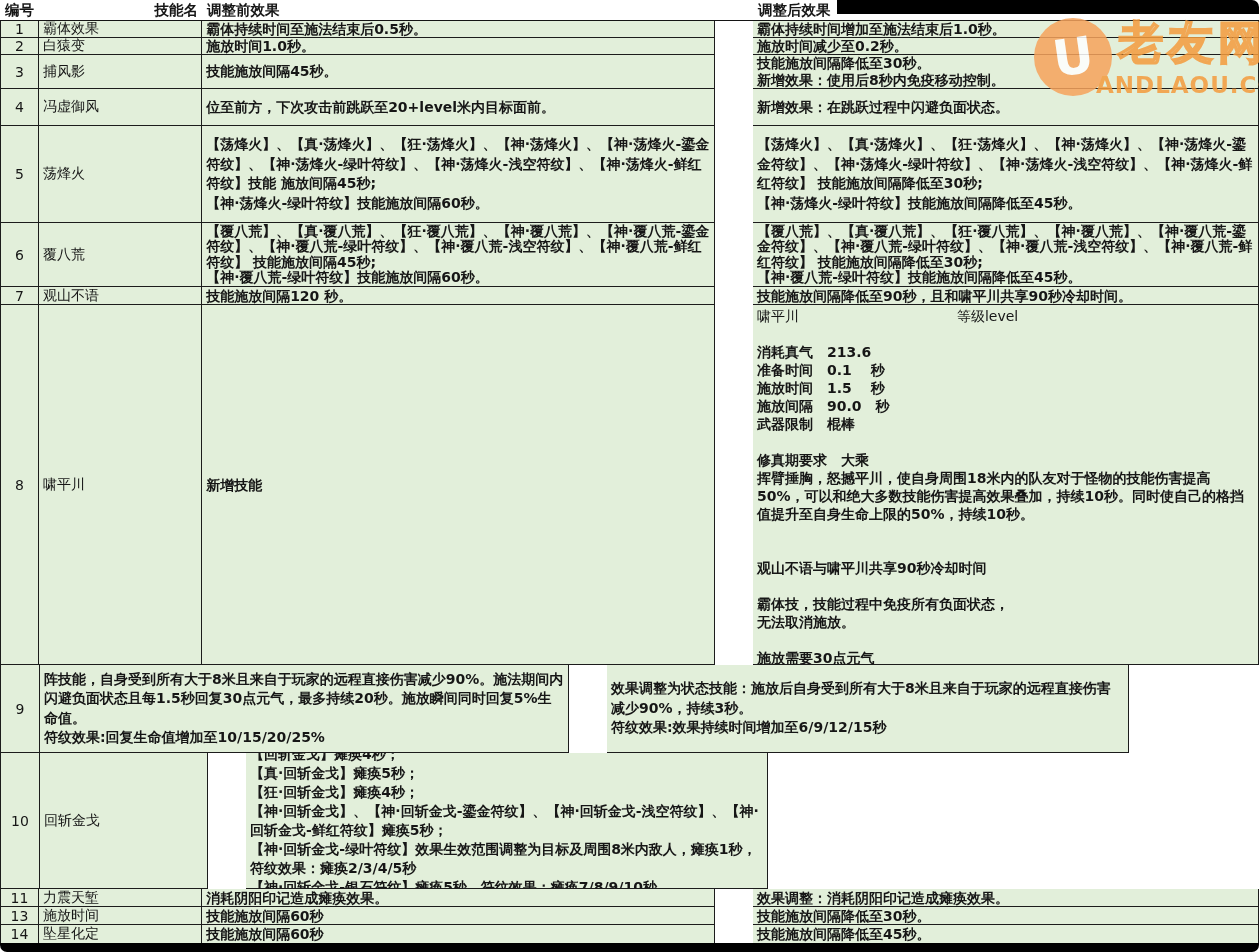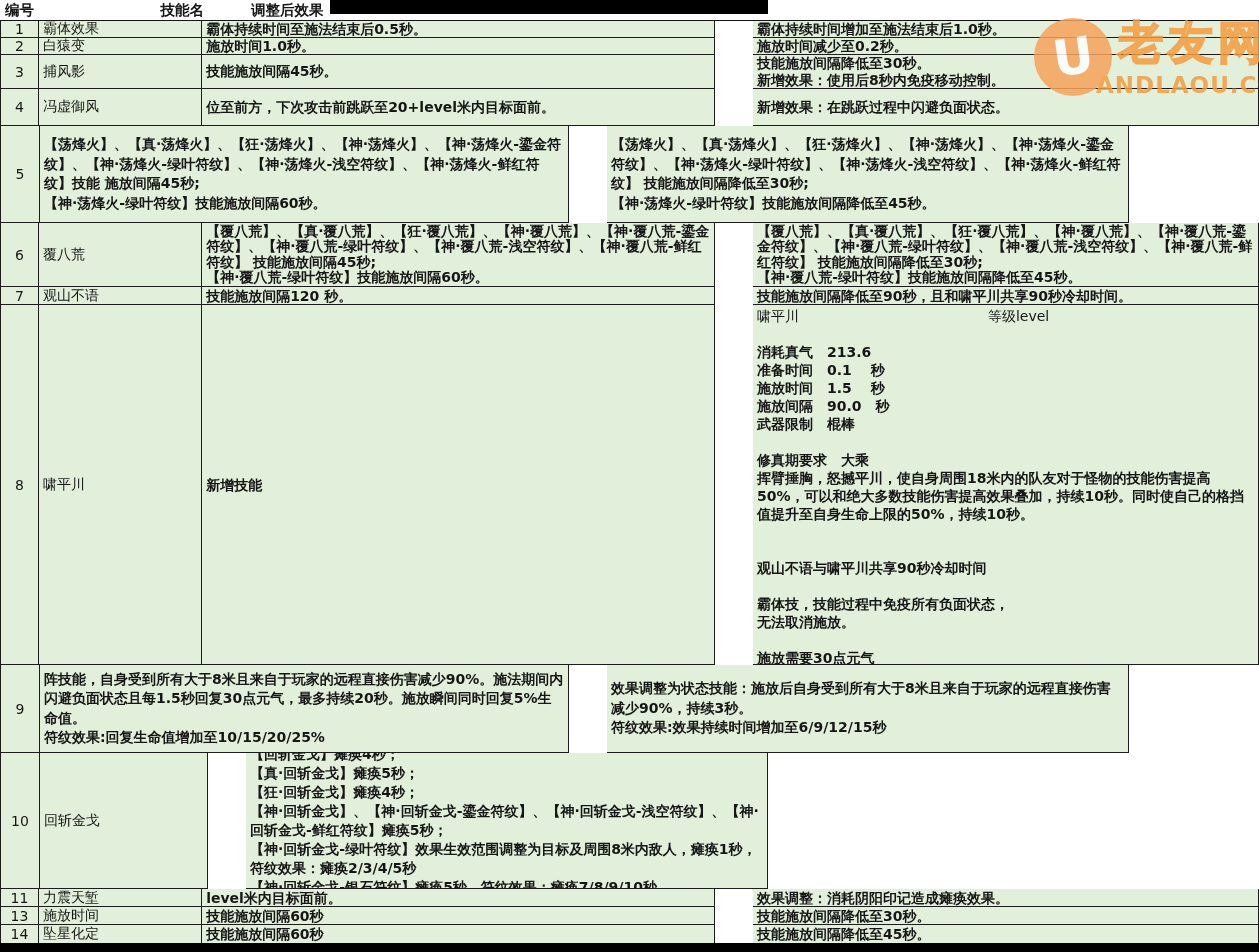--- a/index.html
+++ b/index.html
@@ -1,18 +1,18 @@
 <!DOCTYPE html>
 <html><head>
 <meta charset="utf-8">
 <style>
   html,body{margin:0;padding:0;background:#fff;}
   #page{
     position:relative;width:1259px;height:952px;background:#fff;overflow:hidden;
-    font-family:"DejaVu Sans",sans-serif;color:#161616;
+    font-family:"DejaVu Sans",sans-serif;color:#161616;border-radius:7px;
   }
   
   .hdr{display:flex;height:20px;background:#fff;border-bottom:1px solid #141414;}
   .hcell{box-sizing:border-box;padding:1px 4px;font-weight:bold;font-size:14.5px;
          white-space:nowrap;overflow:visible;position:relative;border-left:1px solid transparent;}
   .c1{width:40px;} .c2{width:168px;text-align:right;} .c3{width:529px;} .c4{width:522px;margin-left:38px;}
   .hband{position:absolute;left:83px;right:0;top:-1px;height:15px;background:#000;}
   
   .row{display:flex;}
   .cell{box-sizing:border-box;background:#e2efda;border-right:1px solid #1c1c1c;
@@ -24,41 +24,42 @@
   .row-5{height:97px}.row-6{height:64px}.row-7{height:18px}.row-8{height:360px}
   .row-9{height:88px}.row-10{height:136px}.row-11{height:18px}.row-13{height:18px}.row-14{height:19px}
   .row-3 .txt{line-height:16.5px}
   .row-5 .txt{line-height:19.5px}
   .row-6 .txt{line-height:15.5px}
   .row-9 .txt{line-height:19.5px}
   .row-10 .txt{line-height:19px}
   .row-8 .cell.after{align-items:flex-start;padding-top:2px;}
   .r8wrap{width:100%;}
   .r8head{position:relative;width:100%;line-height:18px;font-size:14px;}
-  .r8lvl{position:absolute;left:231px;top:0;}
+  .r8lvl{position:absolute;left:200px;top:0;}
   
   .bottombar{position:absolute;left:0;right:0;bottom:0;height:9px;background:#000;}
   
   .wm{position:absolute;top:8px;left:1034px;width:225px;height:96px;opacity:.85;pointer-events:none;z-index:5;}
   .wm-circle{position:absolute;left:0;top:10px;width:78px;height:78px;border-radius:50%;
              background:#f6a35c;display:flex;align-items:center;justify-content:center;}
   .wm-u{color:#fff;font-size:50px;font-weight:bold;transform:rotate(-8deg);line-height:1;}
   .wm-name{position:absolute;left:84px;top:12px;font-size:45px;font-weight:bold;letter-spacing:5px;
            color:transparent;-webkit-text-stroke:2px #f49b3d;white-space:nowrap;line-height:1;}
   .wm-url{position:absolute;left:62px;top:66px;font-size:23px;font-weight:bold;color:#f49b3d;
           letter-spacing:1px;white-space:nowrap;line-height:1;}
 </style>
 </head>
 <body>
 
 <div id="page">
 
   <div class="hdr">
     <div class="hcell c1">编号</div>
     <div class="hcell c2">技能名</div>
+    <div class="hcell c3">调整前效果</div>
     <div class="hcell c4">
       <span>调整后效果</span>
       <span class="hband"></span>
     </div>
   </div>
 
   <div>
       <div class="row row-1">
         <div class="cell num c1">1</div>
         <div class="cell c2">霸体效果</div>
@@ -95,20 +96,21 @@
         <div class="cell c2">冯虚御风</div>
         <div class="cell c3">
           <div class="txt">位至前方，下次攻击前跳跃至20+level米内目标面前。</div>
         </div>
         <div class="cell after c4">
           <div class="txt">新增效果：在跳跃过程中闪避负面状态。</div>
         </div>
       </div>
       <div class="row row-5">
         <div class="cell num c1">5</div>
+        <div class="cell c2">荡烽火</div>
         <div class="cell c3">
           <div class="txt">【荡烽火】、【真·荡烽火】、【狂·荡烽火】、【神·荡烽火】、【神·荡烽火-鎏金符纹】、【神·荡烽火-绿叶符纹】、【神·荡烽火-浅空符纹】、【神·荡烽火-鲜红符纹】技能 施放间隔45秒;
 【神·荡烽火-绿叶符纹】技能施放间隔60秒。</div>
         </div>
         <div class="cell after c4">
           <div class="txt">【荡烽火】、【真·荡烽火】、【狂·荡烽火】、【神·荡烽火】、【神·荡烽火-鎏金符纹】、【神·荡烽火-绿叶符纹】、【神·荡烽火-浅空符纹】、【神·荡烽火-鲜红符纹】 技能施放间隔降低至30秒;
 【神·荡烽火-绿叶符纹】技能施放间隔降低至45秒。</div>
         </div>
       </div>
       <div class="row row-6">
@@ -182,21 +184,21 @@
 【狂·回斩金戈】瘫痪4秒；
 【神·回斩金戈】、【神·回斩金戈-鎏金符纹】、【神·回斩金戈-浅空符纹】、【神·回斩金戈-鲜红符纹】瘫痪5秒；
 【神·回斩金戈-绿叶符纹】效果生效范围调整为目标及周围8米内敌人，瘫痪1秒，符纹效果：瘫痪2/3/4/5秒
 【神·回斩金戈-银石符纹】瘫痪5秒，符纹效果：瘫痪7/8/9/10秒。</div>
         </div>
       </div>
       <div class="row row-11">
         <div class="cell num c1">11</div>
         <div class="cell c2">力震天堑</div>
         <div class="cell c3">
-          <div class="txt">level米内目标面前。</div>
+          <div class="txt">消耗阴阳印记造成瘫痪效果。</div>
         </div>
         <div class="cell after c4">
           <div class="txt">效果调整：消耗阴阳印记造成瘫痪效果。</div>
         </div>
       </div>
       <div class="row row-13">
         <div class="cell num c1">13</div>
         <div class="cell c2">施放时间</div>
         <div class="cell c3">
           <div class="txt">技能施放间隔60秒</div>

